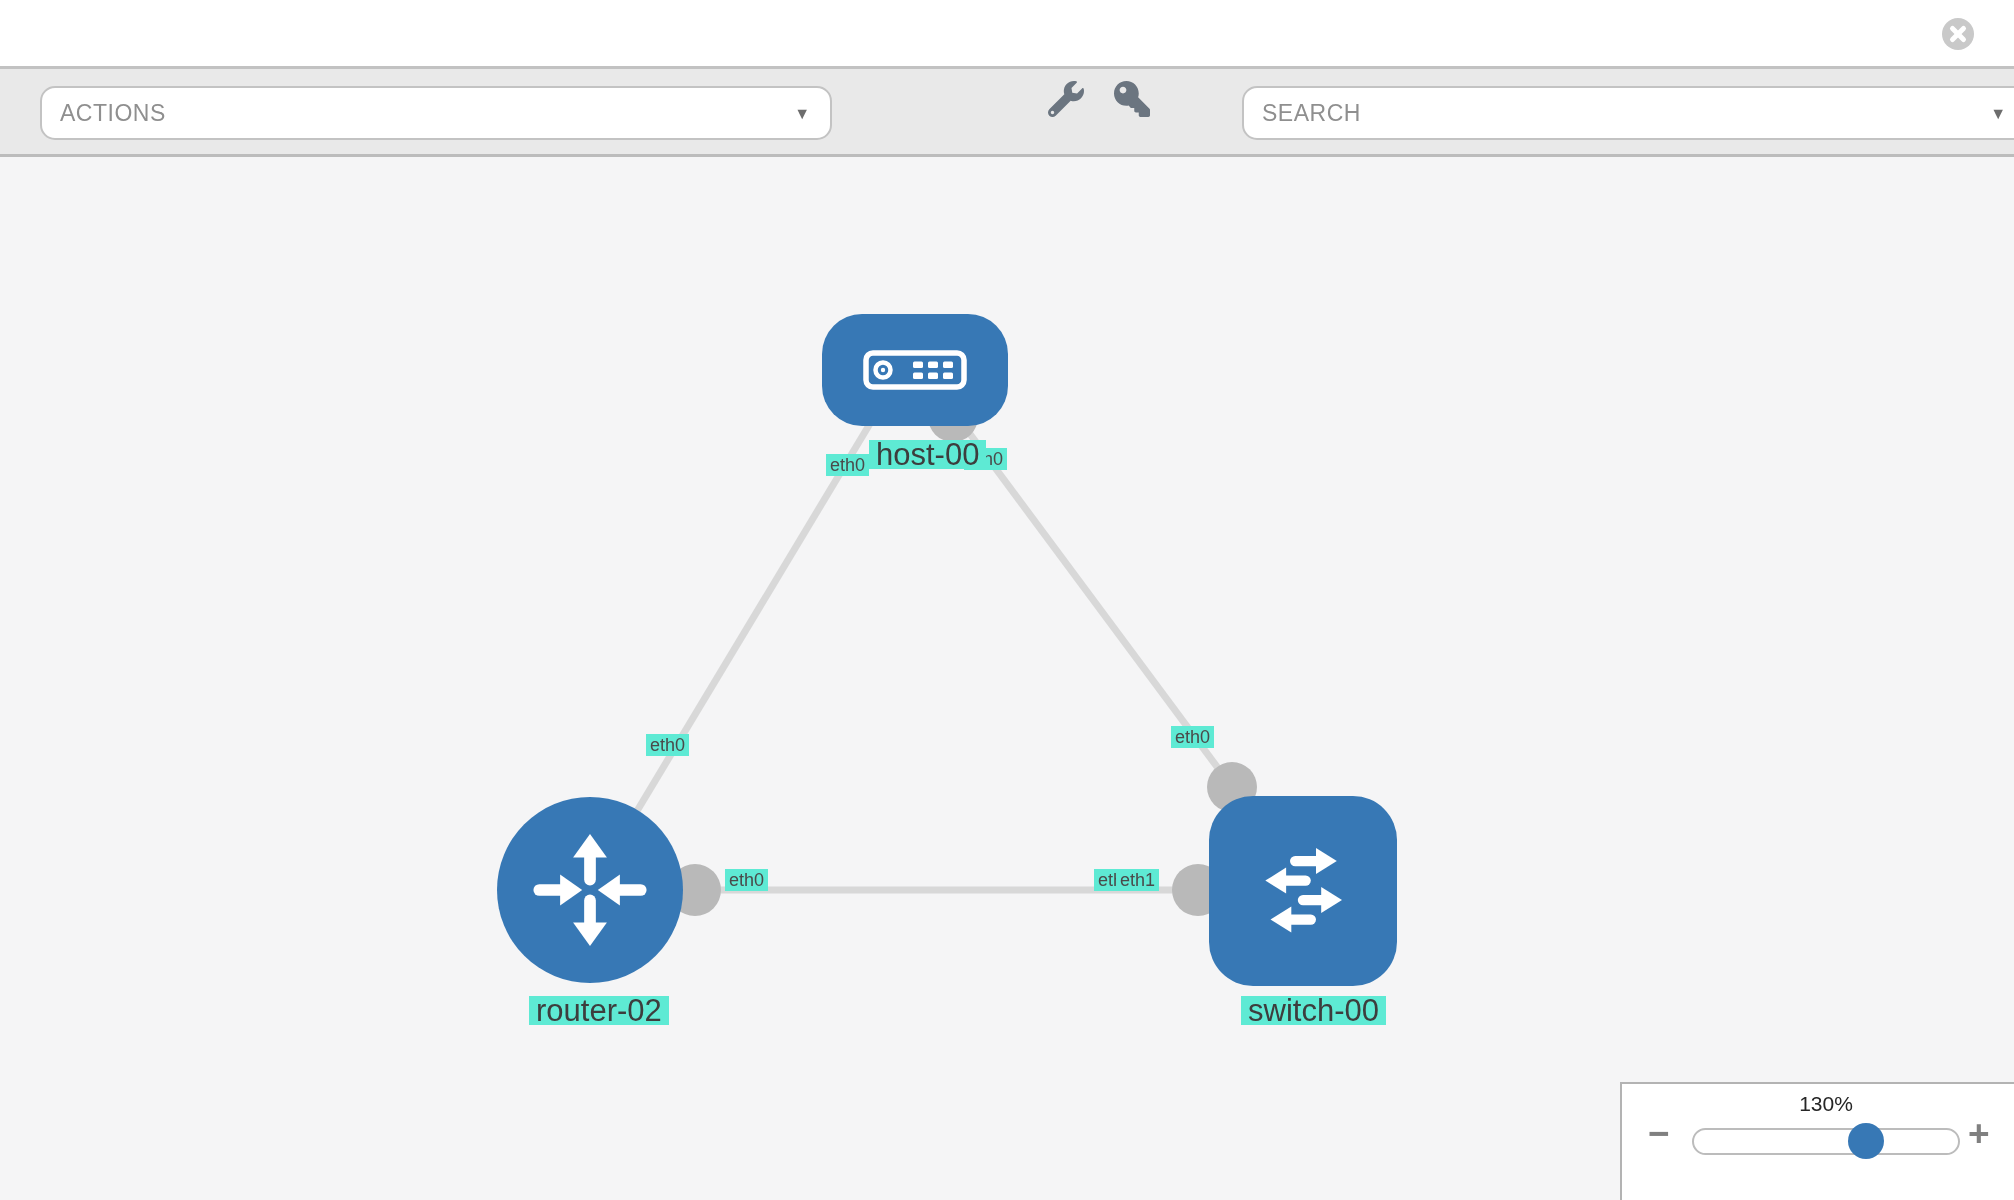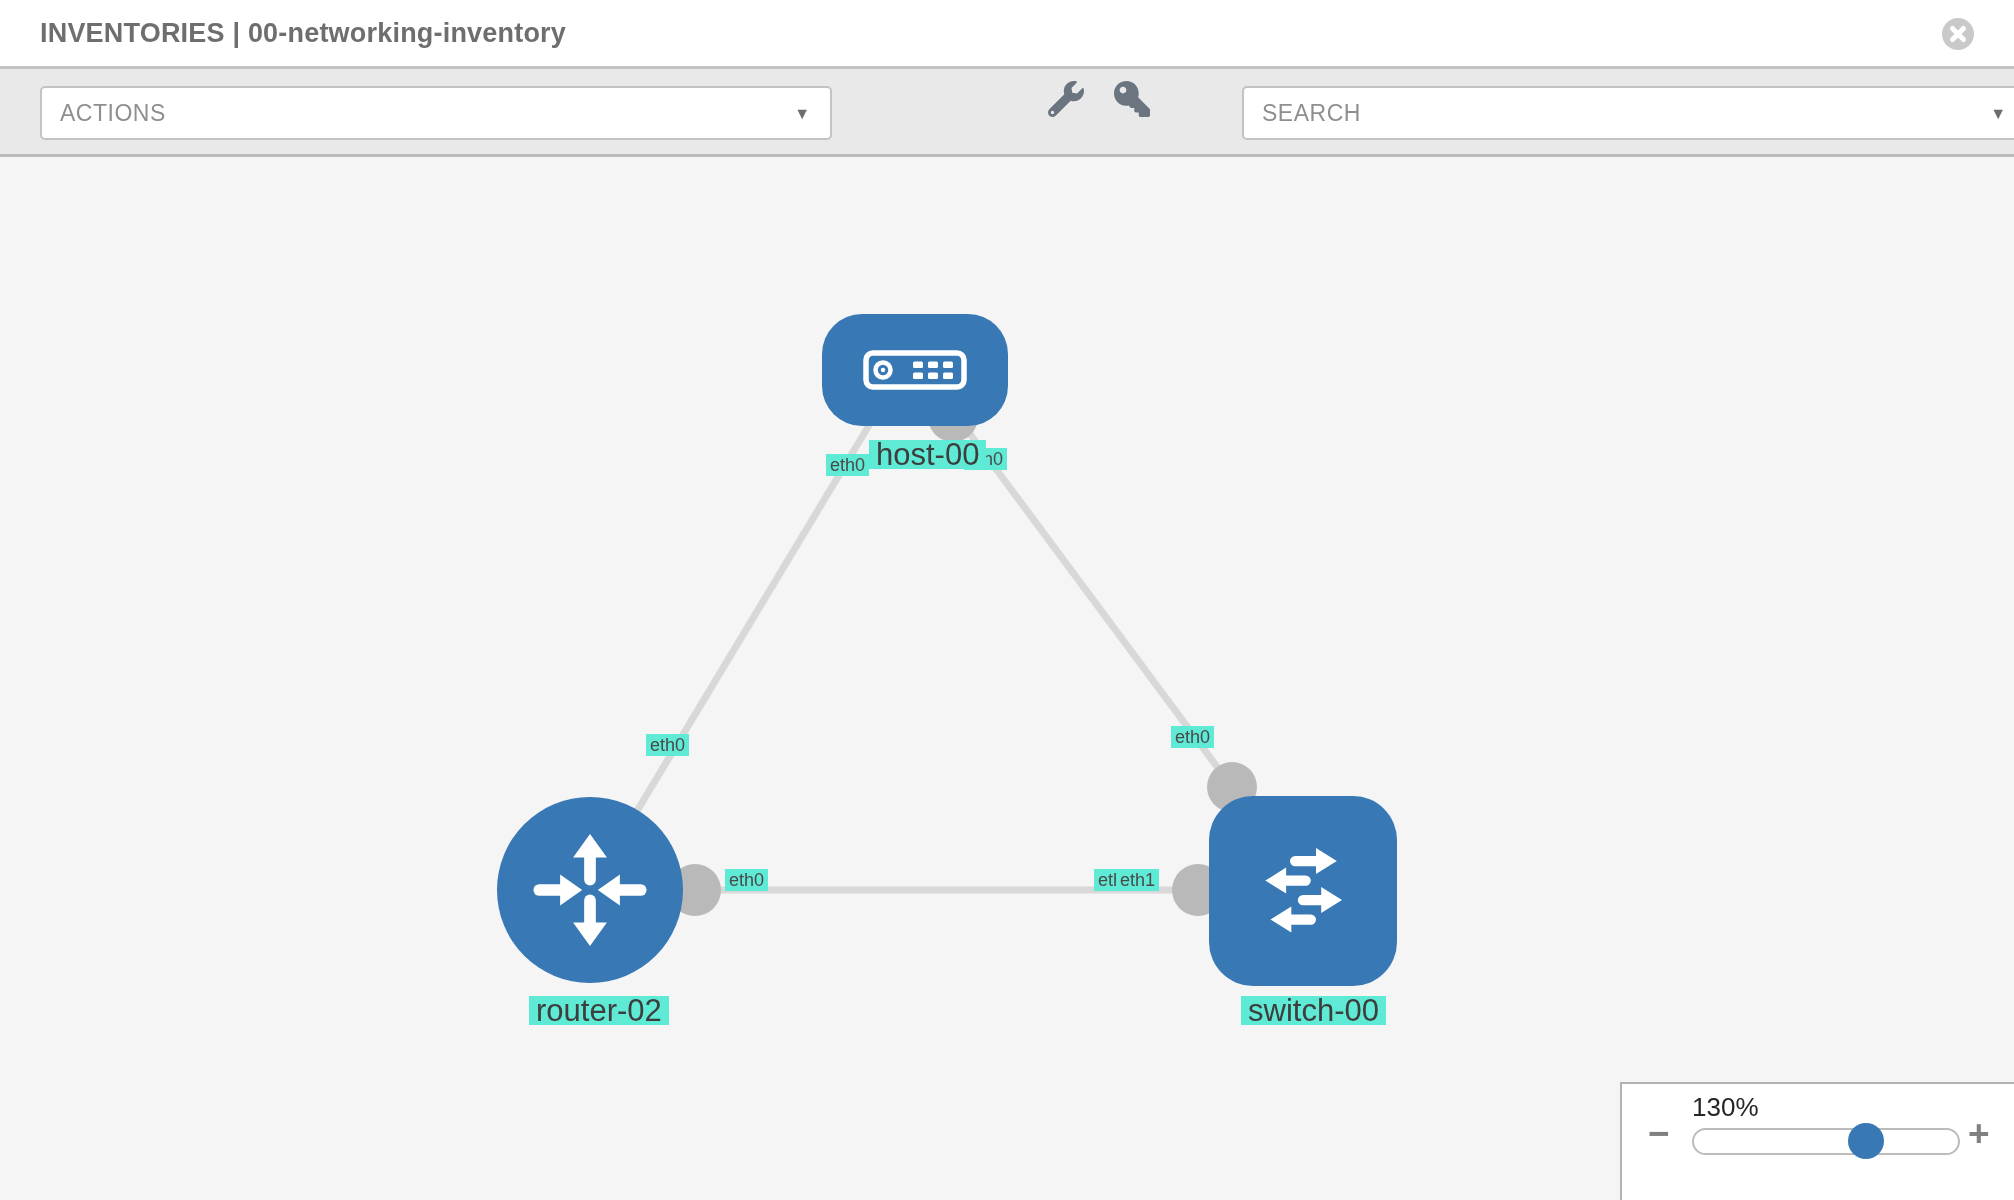--- a/index.html
+++ b/index.html
@@ -11,21 +11,21 @@
     border-bottom:3px solid #c2c2c2; }
   .titlebar h1 { position:absolute; left:40px; top:0; line-height:66px;
     font-size:27px; font-weight:bold; color:#6e6e6e; letter-spacing:.2px; }
   .close-btn { position:absolute; right:40px; top:18px; width:32px; height:32px;
     border:none; background:transparent; cursor:pointer; padding:0; }
 
   
   .toolbar { position:relative; width:2014px; height:88px; background:#e9e9e9;
     border-bottom:3px solid #bcbcbc; }
   .dropdown { position:absolute; top:17px; height:54px; background:#ffffff;
-    border:2px solid #c3c3c3; border-radius:5px; cursor:pointer; }
+    border:2px solid #c3c3c3; border-radius:15px; cursor:pointer; }
   .dropdown .dd-value { position:absolute; left:18px; top:0; line-height:51px;
     font-size:23px; color:#8f8f8f; letter-spacing:.5px; }
   .dropdown .caret { position:absolute; right:20px; top:0; line-height:51px;
     font-size:16px; color:#6d6d6d; }
   .dd-actions { left:40px; width:792px; }
   .dd-search  { left:1242px; width:786px; }
   .tool-btn { position:absolute; top:98px; border:none; background:transparent;
     cursor:pointer; padding:0; }
   .tool-btn.wrench { left:1048px; }
   .tool-btn.key    { left:1114px; }
@@ -52,36 +52,35 @@
   .chip-host-eth-right { left:964px;  top:291px; }
   .chip-router-eth-top { left:646px;  top:577px; }
   .chip-router-eth-mid { left:725px;  top:712px; }
   .chip-ovl-under      { left:1094px; top:712px; z-index:4; }
   .chip-ovl-over       { left:1116px; top:712px; z-index:5;text-align:right; }
   .chip-switch-eth-top { left:1171px; top:569px; }
 
   
   .zoom-panel { position:absolute; left:1620px; top:925px; width:420px; height:160px;
     background:#ffffff; border:2px solid #b3b3b3; }
-  .zoom-level { position:absolute; left:70px; top:8px; width:268px; text-align:left;
-    font-size:26px; color:#262626; }
+  .zoom-level { position:absolute; left:70px; top:8px; width:268px; text-align:center;
+    font-size:21px; color:#262626; }
   .zoom-minus, .zoom-plus { position:absolute; top:30px; font-size:37px; font-weight:bold;
     color:#808080; background:transparent; border:none; cursor:pointer; line-height:40px; }
   .zoom-minus { left:26px; }
   .zoom-plus  { left:346px; }
   .zoom-track { position:absolute; left:70px; top:44px; width:268px; height:27px;
     background:#ffffff; border:2px solid #bcbcbc; border-radius:14px; cursor:pointer; }
   .zoom-thumb { position:absolute; left:154px; top:-7px; width:36px; height:36px;
     border-radius:50%; background:#3778b5; cursor:grab; }
 </style>
 </head>
 <body>
 
 <header class="titlebar">
-  <h1>INVENTORIES | 00-networking-inventory</h1>
   <button class="close-btn">
     <svg width="32" height="32" viewBox="0 0 32 32">
       <circle cx="16" cy="16" r="16" fill="#c9c9c9"></circle>
       <line x1="10.5" y1="10.5" x2="21.5" y2="21.5" stroke="#ffffff" stroke-width="5" stroke-linecap="round"></line>
       <line x1="21.5" y1="10.5" x2="10.5" y2="21.5" stroke="#ffffff" stroke-width="5" stroke-linecap="round"></line>
     </svg>
   </button>
 </header>
 
 <div class="toolbar">

